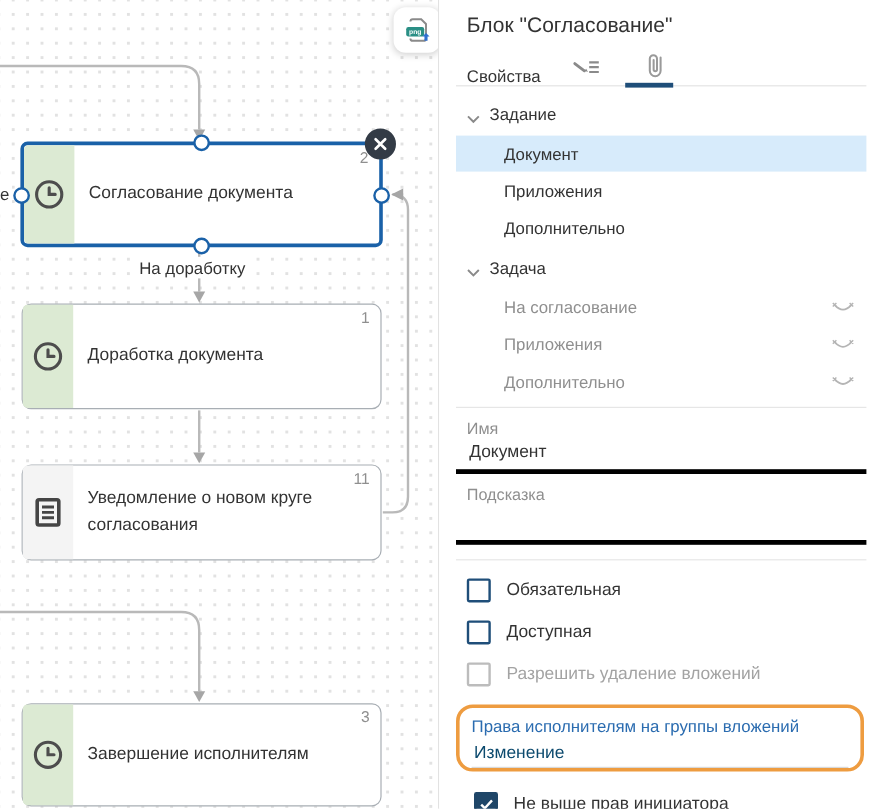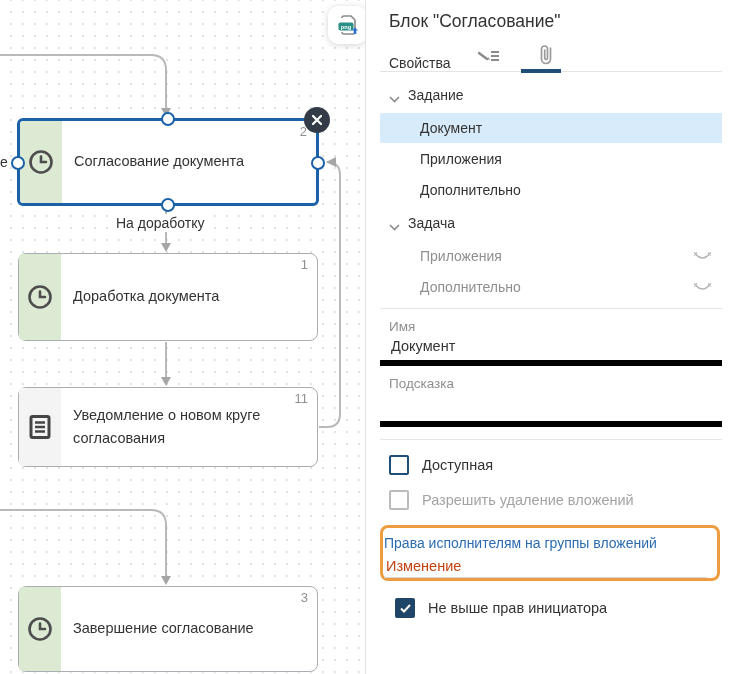--- a/index.html
+++ b/index.html
@@ -57,35 +57,35 @@
   .tab-ico.clip{left:158px;}
   .tab-ink{position:absolute;bottom:-2px;left:141px;width:40px;height:4px;background:#1f4e79;}
   .tgroup{display:flex;align-items:flex-end;gap:8px;padding:9px 0 9px 9px;font-size:14px;color:#333;cursor:pointer;}
   .titem{
     display:flex;align-items:center;justify-content:space-between;
     font-size:14px;color:#333;padding:7px 10px 7px 40px;margin:1px 0;cursor:pointer;
   }
   .titem.selected{background:#d7ebfb;}
   .titem.dim{color:#8f8f8f;}
   .hr{border:none;border-top:1px solid #e6e6e6;margin:6px 0;}
-  .field{border-bottom:6px solid #000000;}
+  .field{border-bottom:4px solid #000000;}
   .flabel{font-size:13.5px;color:#8f8f8f;margin:10px 0 4px 9px;}
   .fvalue{font-size:14.5px;color:#333;margin:0 0 4px 11px;min-height:18px;}
   .cbrow{display:flex;align-items:center;gap:13px;margin:15px 0 15px 9px;font-size:14.5px;cursor:pointer;}
   .cb{flex:none;width:16px;height:16px;border:2px solid #1f4e79;border-radius:2px;background:#fff;
       display:flex;align-items:center;justify-content:center;}
   .cbrow.disabled{color:#a3a3a3;}
   .cbrow.disabled .cb{border-color:#bcbcbc;}
   .cb.checked{background:#1f4668;border-color:#1f4668;}
   .rights{
-    border:3px solid #ee9c40;border-radius:8px;margin:14px 2px 0 0;
-    padding:7px 10px 0 1px;
+    border:3px solid #ee9c40;border-radius:14px;margin:14px 2px 0 0;
+    padding:7px 10px 0 10px;
   }
   .rights .rlabel{font-size:14px;color:#2b6cb0;margin-bottom:7px;cursor:pointer;}
-  .rights .rvalue{font-size:14.5px;color:#c2410c;padding:0 0 3px 2px;border-bottom:1px solid #d8d8d8;}
+  .rights .rvalue{font-size:14.5px;color:#0c4a6e;padding:0 0 3px 2px;border-bottom:1px solid #d8d8d8;}
 </style>
 </head>
 <body>
 
 <div class="canvas">
   <svg class="edges" width="365" height="674">
     <g stroke="#b9b9b9" stroke-width="2" fill="none">
       <path d="M0 55 H151 Q166 55 166 70 V108"></path>
       <path d="M166 207 V243"></path>
       <path d="M166 342 V377"></path>
@@ -147,21 +147,21 @@
     <div class="bnum">11</div>
   </div>
 
   <div class="block" style="left:18px;top:586px;width:300px;height:86px;">
     <div class="side">
       <svg width="26" height="26" viewBox="0 0 26 26">
         <circle cx="13" cy="13" r="10.5" fill="none" stroke="#4d4d4d" stroke-width="2.6"></circle>
         <path d="M13 7.5 V13 H18" fill="none" stroke="#4d4d4d" stroke-width="2.6" stroke-linecap="round"></path>
       </svg>
     </div>
-    <div class="btitle">Завершение согласование</div>
+    <div class="btitle">Завершение исполнителям</div>
     <div class="bnum">3</div>
   </div>
 
   <button class="export-btn">
     <svg width="24" height="24" viewBox="0 0 24 24">
       <path d="M6 5 Q6 3 8 3 H15 L19 7 V19 Q19 21 17 21 H8 Q6 21 6 19" fill="none" stroke="#8a8a8a" stroke-width="1.6"></path>
       <rect x="2.5" y="9.5" width="15" height="8" rx="1.8" fill="#2a8f85"></rect>
       <text x="10" y="15.6" font-size="5.6" fill="#fff" text-anchor="middle" font-family="Liberation Sans, sans-serif" font-weight="bold">png</text>
       <path d="M19 14.5 L22 17.5 H20.3 V21 H17.7 V17.5 H16 Z" fill="#2f6fd0"></path>
     </svg>
@@ -204,20 +204,27 @@
     <span>Дополнительно</span>
   </div>
 
   <div class="tgroup">
     <svg width="11" height="7" viewBox="0 0 11 7">
       <path d="M1 1 L5.5 5.5 L10 1" fill="none" stroke="#8a8a8a" stroke-width="1.6"></path>
     </svg>
     <span>Задача</span>
   </div>
   <div class="titem dim">
+    <span>На согласование</span>
+    <svg width="19" height="11" viewBox="0 0 19 11">
+      <path d="M2.5 3 Q9.5 11 16.5 3" fill="none" stroke="#b5b5b5" stroke-width="1.5"></path>
+      <path d="M1 1.5 L4 4.5 M4 1.5 L1 4.5 M15 1.5 L18 4.5 M18 1.5 L15 4.5" stroke="#b5b5b5" stroke-width="1.2"></path>
+    </svg>
+  </div>
+  <div class="titem dim">
     <span>Приложения</span>
     <svg width="19" height="11" viewBox="0 0 19 11">
       <path d="M2.5 3 Q9.5 11 16.5 3" fill="none" stroke="#b5b5b5" stroke-width="1.5"></path>
       <path d="M1 1.5 L4 4.5 M4 1.5 L1 4.5 M15 1.5 L18 4.5 M18 1.5 L15 4.5" stroke="#b5b5b5" stroke-width="1.2"></path>
     </svg>
   </div>
   <div class="titem dim">
     <span>Дополнительно</span>
     <svg width="19" height="11" viewBox="0 0 19 11">
       <path d="M2.5 3 Q9.5 11 16.5 3" fill="none" stroke="#b5b5b5" stroke-width="1.5"></path>
@@ -234,20 +241,24 @@
 
   <div class="field" style="margin-top:6px;">
     <div class="flabel">Подсказка</div>
     <div class="fvalue" style="min-height:22px;"></div>
   </div>
 
   <hr class="hr" style="margin-top:12px;">
 
   <div class="cbrow">
     <span class="cb"></span>
+    <span>Обязательная</span>
+  </div>
+  <div class="cbrow">
+    <span class="cb"></span>
     <span>Доступная</span>
   </div>
   <div class="cbrow disabled">
     <span class="cb"></span>
     <span>Разрешить удаление вложений</span>
   </div>
 
   <div class="rights">
     <div class="rlabel">Права исполнителям на группы вложений</div>
     <div class="rvalue">Изменение</div>

